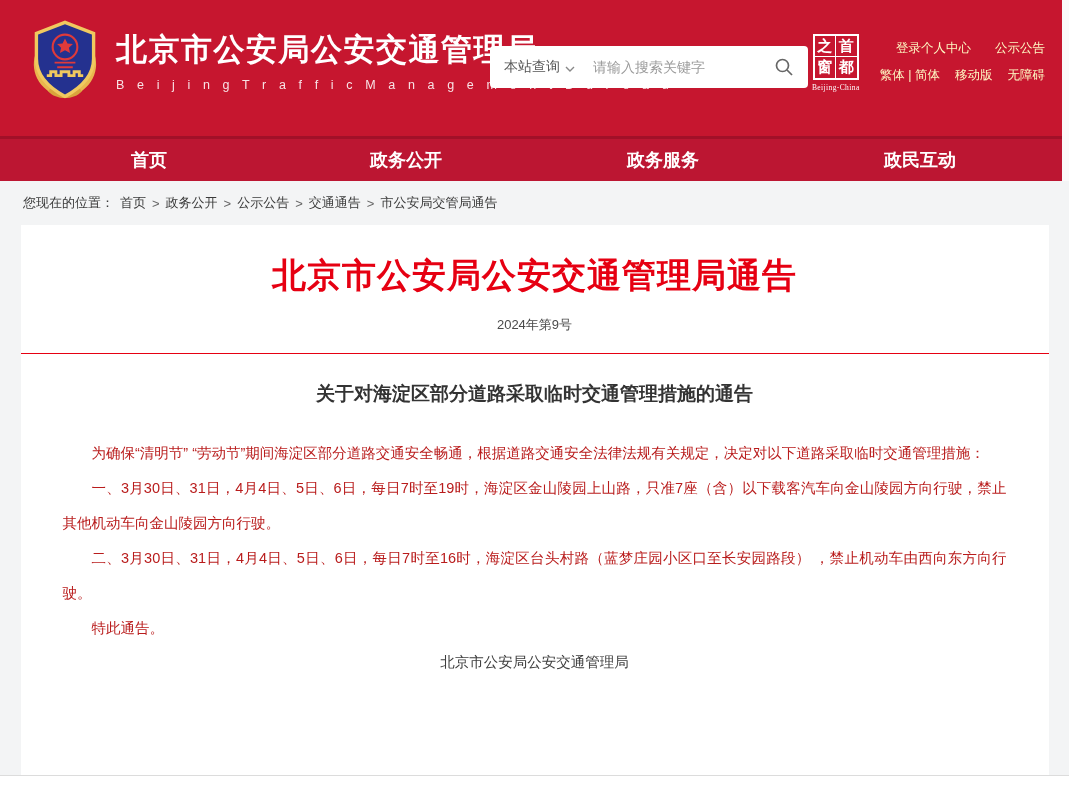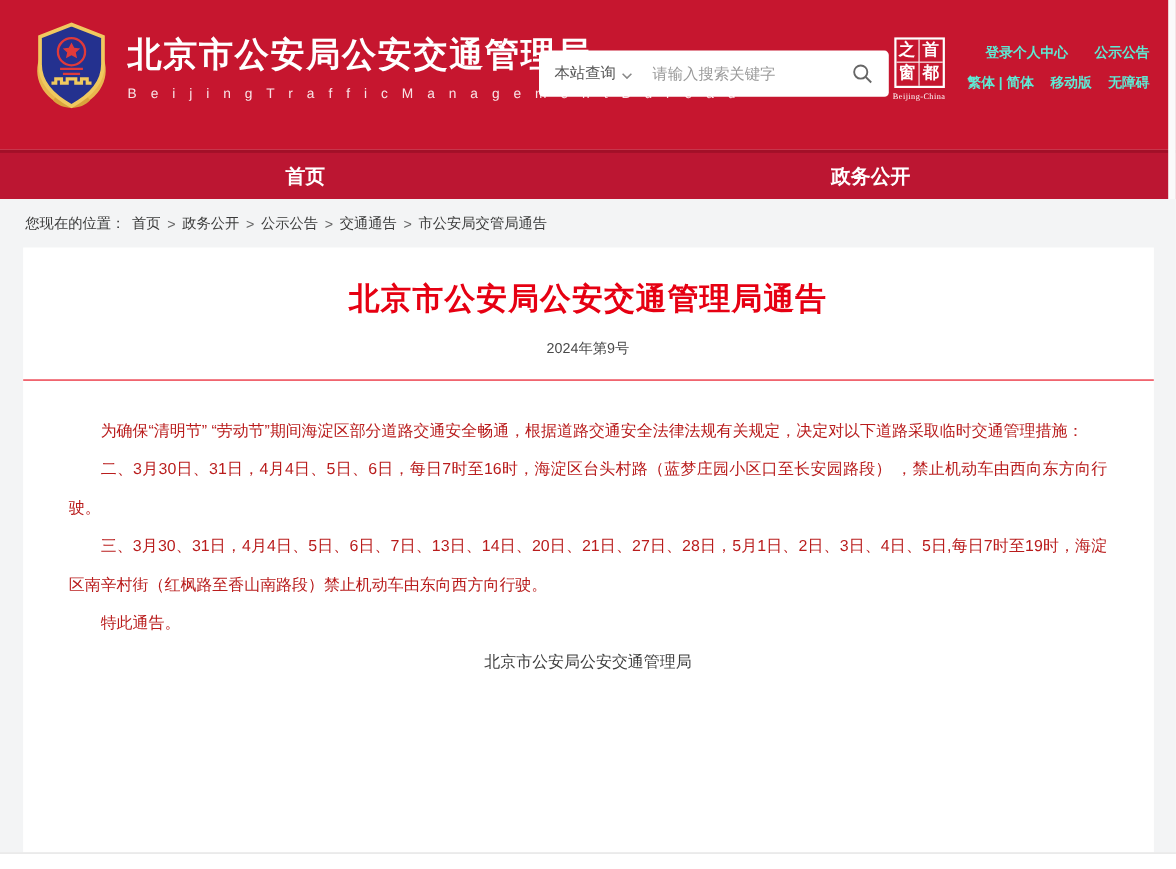--- a/index.html
+++ b/index.html
@@ -38,40 +38,40 @@
                      font-size:15px; line-height:1; color:#fff; font-weight:700;
                      font-family:"Liberation Serif","DejaVu Serif",serif; }
   .stamp-grid span:nth-child(1){ border-right:1px solid #fff; border-bottom:1px solid #fff; }
   .stamp-grid span:nth-child(2){ border-bottom:1px solid #fff; }
   .stamp-grid span:nth-child(3){ border-right:1px solid #fff; }
   .stamp-caption { font-size:7.5px; color:#fff; margin-top:3px; letter-spacing:.4px;
                    font-family:"Liberation Serif","DejaVu Serif",serif; }
   .hlinks { display:flex; flex-direction:column; gap:10px; padding-top:6px; }
   .hrow { display:flex; justify-content:flex-end; gap:24px; }
   .hrow2 { gap:15px; }
-  .hlink { color:#5eead4; font-size:12.5px; font-weight:700; text-decoration:none; cursor:pointer; white-space:nowrap; }
+  .hlink { color:#fef9c3; font-size:12.5px; font-weight:400; text-decoration:none; cursor:pointer; white-space:nowrap; }
 
   .right-edge { position:absolute; top:0; right:0; width:7px; height:181px; background:#fafafa; z-index:5; }
 
   
   .mainnav { height:45px; background:#bc1632; border-top:3px solid #a21028; display:flex; }
   .navin { display:flex; width:1028px; margin:0 auto; }
   .nav-item { flex:1; display:flex; align-items:center; justify-content:center;
               color:#fff; font-size:18px; font-weight:700; cursor:pointer; text-decoration:none; }
 
   
   .content-bg { background:#f3f4f5; height:594px; }
   .breadcrumb { height:44px; display:flex; align-items:center; padding-left:23px;
                 font-size:13px; color:#3a3a3a; gap:6px; }
   .bc-link { cursor:pointer; }
   .bc-sep { color:#666; }
 
   .card { width:1028px; height:550px; margin:0 auto; background:#fff;
           padding:24px 42px 0; overflow:hidden; }
-  .n-title { text-align:center; color:#e60012; font-size:28px; font-weight:700; letter-spacing:1px; margin-top:4px; }
+  .n-title { text-align:center; color:#e60012; font-size:34px; font-weight:700; letter-spacing:1px; margin-top:4px; }
   .n-issue { text-align:center; color:#4a4a4a; font-size:13px; margin-top:17px; }
   .n-rule  { border:none; border-top:1px solid #e60012; margin:19px -42px 0; }
   .n-subtitle { text-align:center; color:#333; font-size:19px; font-weight:700; margin-top:27px; }
   .n-body { margin-top:29px; font-size:14.5px; color:#b91c1c; line-height:35px; text-align:justify; }
   .n-body p { margin:0; text-indent:2em; }
   .n-sign { text-align:center; font-size:14.5px; color:#3d3d3d; margin-top:7px; }
 
   .bottom-strip { height:15px; background:#fff; border-top:1px solid #dcdcdc; }
 </style>
 </head>
@@ -139,20 +139,22 @@
           <a class="hlink">无障碍</a>
         </div>
       </div>
     </div>
   </header>
 
   <nav class="mainnav">
     <div class="navin">
       <a class="nav-item">首页</a>
       <a class="nav-item">政务公开</a>
+      <a class="nav-item">政务服务</a>
+      <a class="nav-item">政民互动</a>
     </div>
   </nav>
 
   <div class="content-bg">
     <div class="breadcrumb">
       <span>您现在的位置：</span>
       <span class="bc-link">首页</span>
       <span class="bc-sep">&gt;</span>
       <span class="bc-link">政务公开</span>
       <span class="bc-sep">&gt;</span>
@@ -160,25 +162,26 @@
       <span class="bc-sep">&gt;</span>
       <span class="bc-link">交通通告</span>
       <span class="bc-sep">&gt;</span>
       <span class="bc-link">市公安局交管局通告</span>
     </div>
 
     <main class="card">
       <h1 class="n-title" style="margin:4px 0 0;">北京市公安局公安交通管理局通告</h1>
       <div class="n-issue">2024年第9号</div>
       <hr class="n-rule">
+      <h2 class="n-subtitle" style="margin:27px 0 0;">关于对海淀区部分道路采取临时交通管理措施的通告</h2>
 
       <div class="n-body">
         <p>为确保“清明节” “劳动节”期间海淀区部分道路交通安全畅通，根据道路交通安全法律法规有关规定，决定对以下道路采取临时交通管理措施：</p>
+        <p>一、3月30日、31日，4月4日、5日、6日，每日7时至19时，海淀区金山陵园上山路，只准7座（含）以下载客汽车向金山陵园方向行驶，禁止其他机动车向金山陵园方向行驶。</p>
         <p>二、3月30日、31日，4月4日、5日、6日，每日7时至16时，海淀区台头村路（蓝梦庄园小区口至长安园路段） ，禁止机动车由西向东方向行驶。</p>
-        <p>三、3月30、31日，4月4日、5日、6日、7日、13日、14日、20日、21日、27日、28日，5月1日、2日、3日、4日、5日,每日7时至19时，海淀区南辛村街（红枫路至香山南路段）禁止机动车由东向西方向行驶。</p>
         <p>特此通告。</p>
       </div>
 
       <div class="n-sign">北京市公安局公安交通管理局</div>
     </main>
   </div>
 
   <div class="bottom-strip"></div>
 </div>
 

